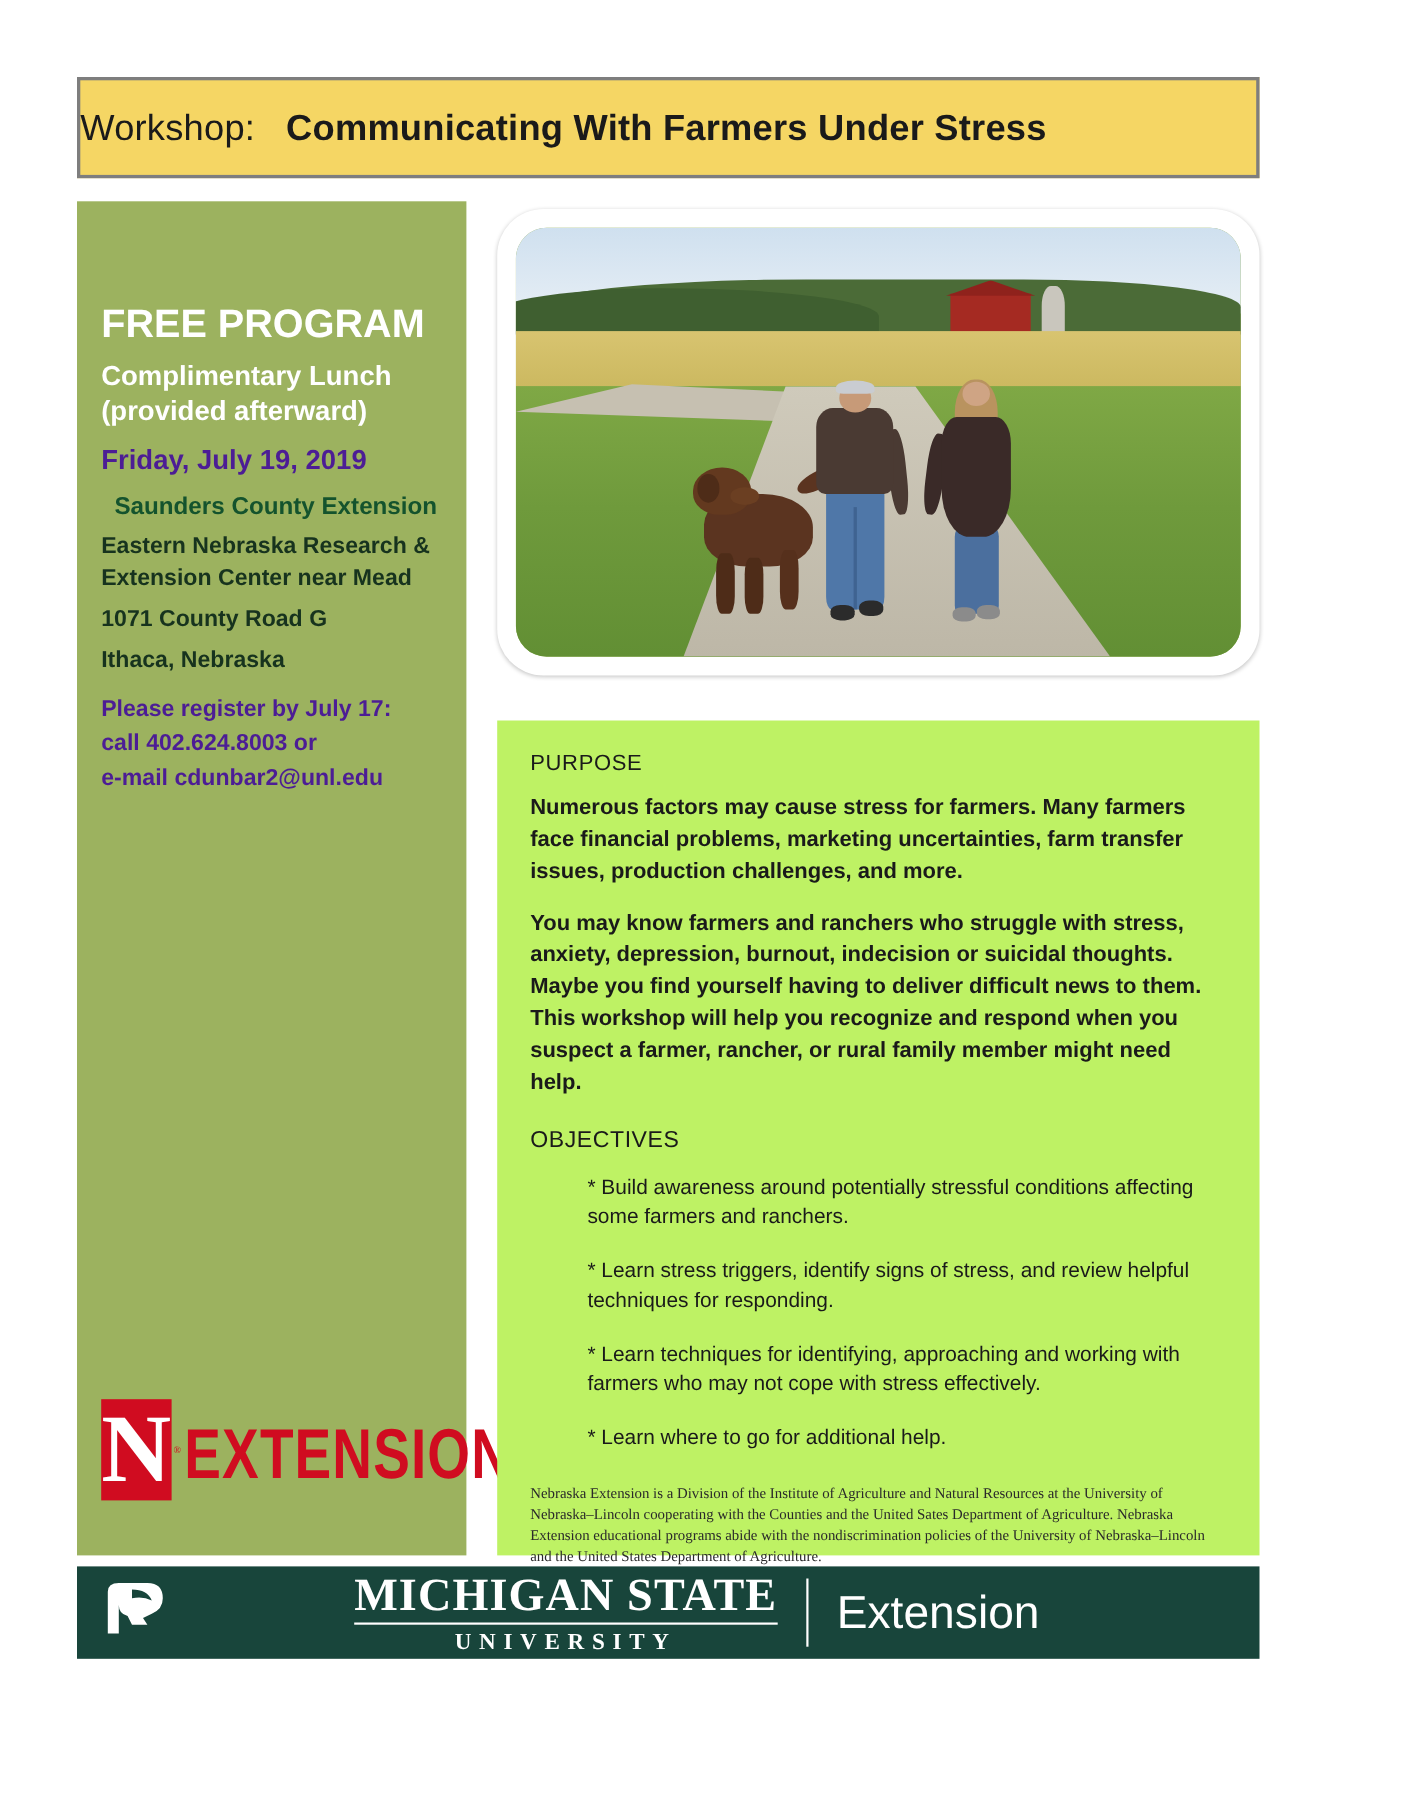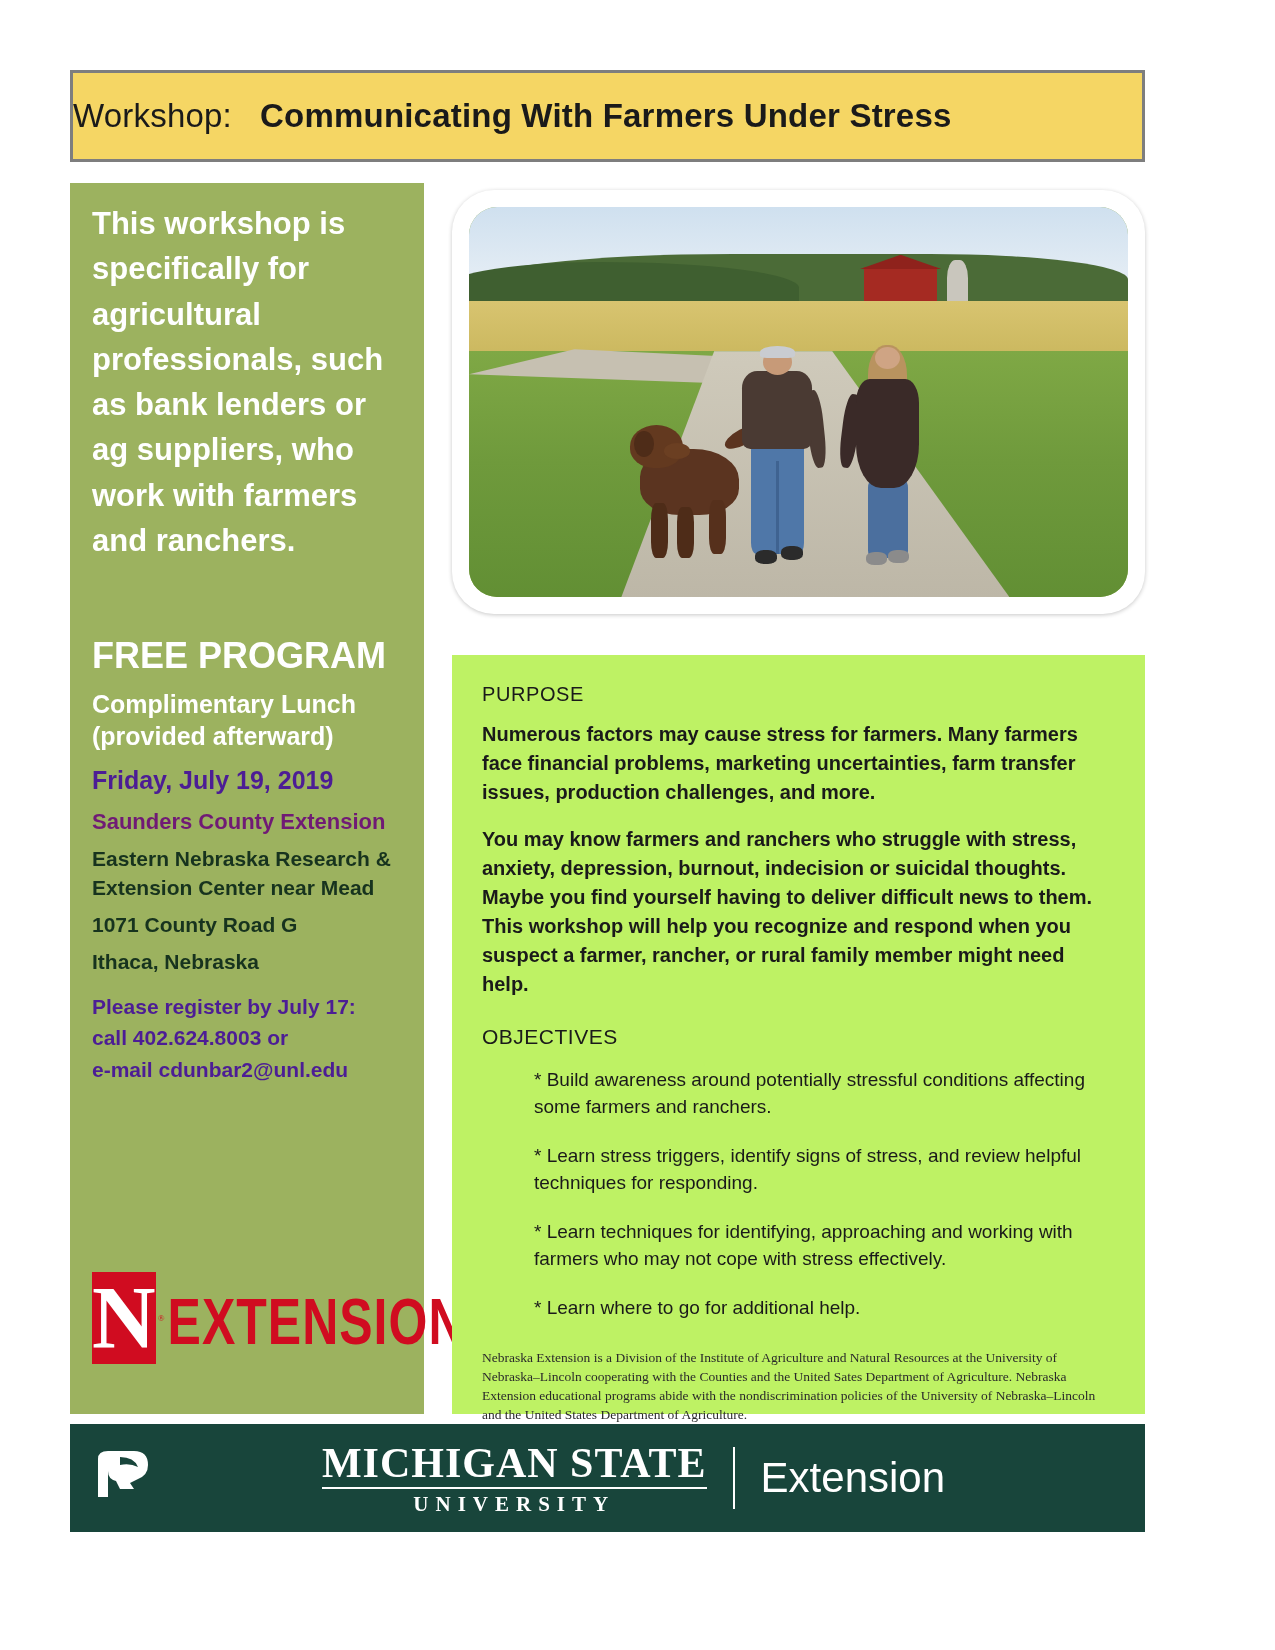--- a/index.html
+++ b/index.html
@@ -81,24 +81,24 @@
     margin: 12px 0 0 0;
     line-height: 1.25;
   }
   .date {
     color: #4c1d95;
     font-size: 25px;
     font-weight: 700;
     margin: 14px 0 0 0;
   }
   .venue {
-    color: #701a75;
+    color: #14532d;
     font-size: 22px;
     font-weight: 700;
-    margin: 12px 0 0 0;
+    margin: 12px 0 0 12px;
     line-height: 1.33;
   }
   .addr {
     color: #17331e;
     font-size: 21px;
     font-weight: 700;
     margin: 9px 0 0 0;
     line-height: 1.35;
   }
   .register {
@@ -312,21 +312,21 @@
     margin: 26px 0 0 0;
     color: #2a2a2a;
   }
 
   
   .msu-bar {
     position: absolute;
     left: 70px;
     top: 1424px;
     width: 1075px;
-    height: 108px;
+    height: 84px;
     background: #18453b;
     display: flex;
     align-items: center;
   }
   .msu-helmet {
     width: 66px;
     height: 66px;
     margin-left: 20px;
     position: relative;
     flex: 0 0 auto;
@@ -377,21 +377,20 @@
 
 <div class="title-banner">
   <div class="title-text">
     <span class="lead">Workshop:</span>
     <span>&nbsp;</span>
     <span class="main">Communicating With Farmers Under Stress</span>
   </div>
 </div>
 
 <div class="green-col">
-  <p class="green-intro">This workshop is specifically for agricultural professionals, such as bank lenders or ag suppliers,  who work with farmers and ranchers.</p>
   <p class="free-program">FREE PROGRAM</p>
   <p class="lunch">Complimentary Lunch (provided afterward)</p>
   <p class="date">Friday, July 19, 2019</p>
   <p class="venue">Saunders County Extension</p>
   <p class="addr">Eastern Nebraska Research &amp; Extension Center near Mead</p>
   <p class="addr">1071 County Road G</p>
   <p class="addr">Ithaca, Nebraska</p>
   <p class="register">
     <span>Please register by July 17:</span><br>
     <span>call 402.624.8003 or</span><br>

